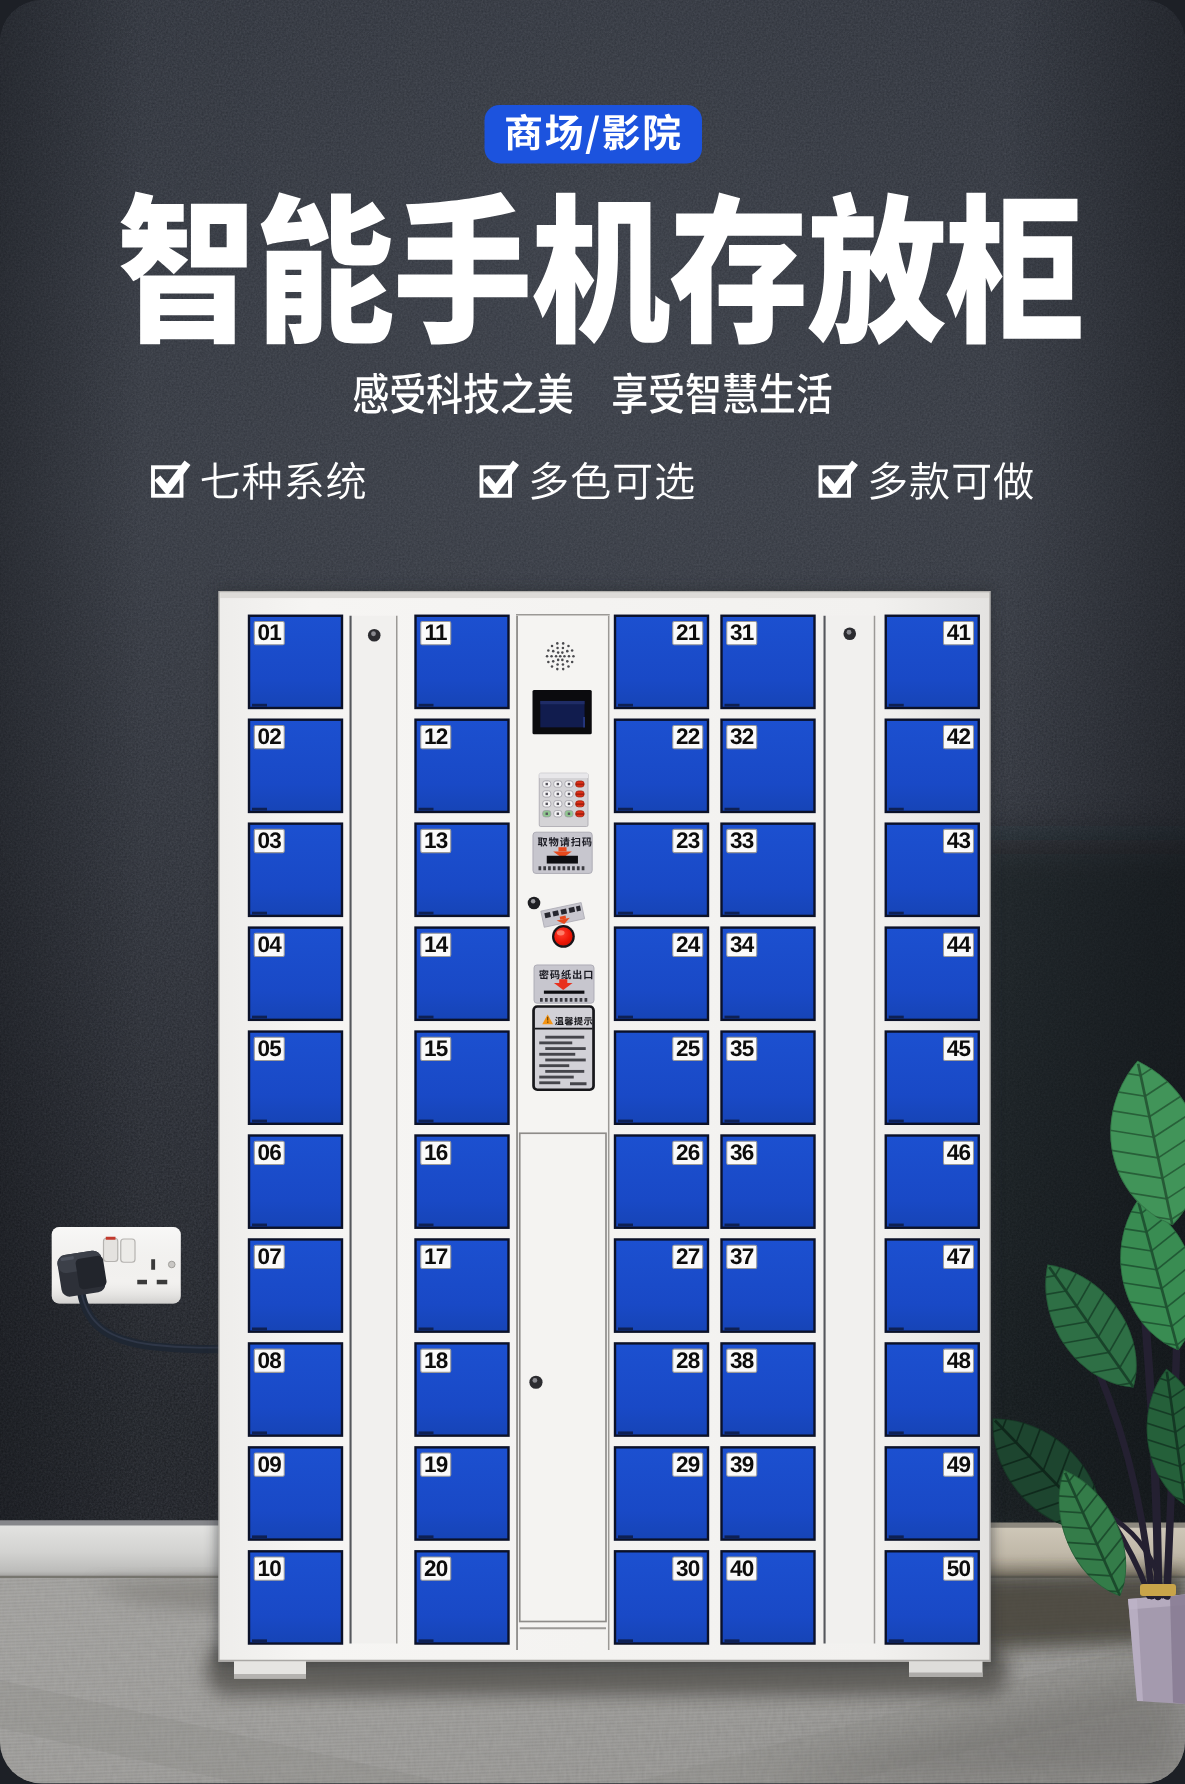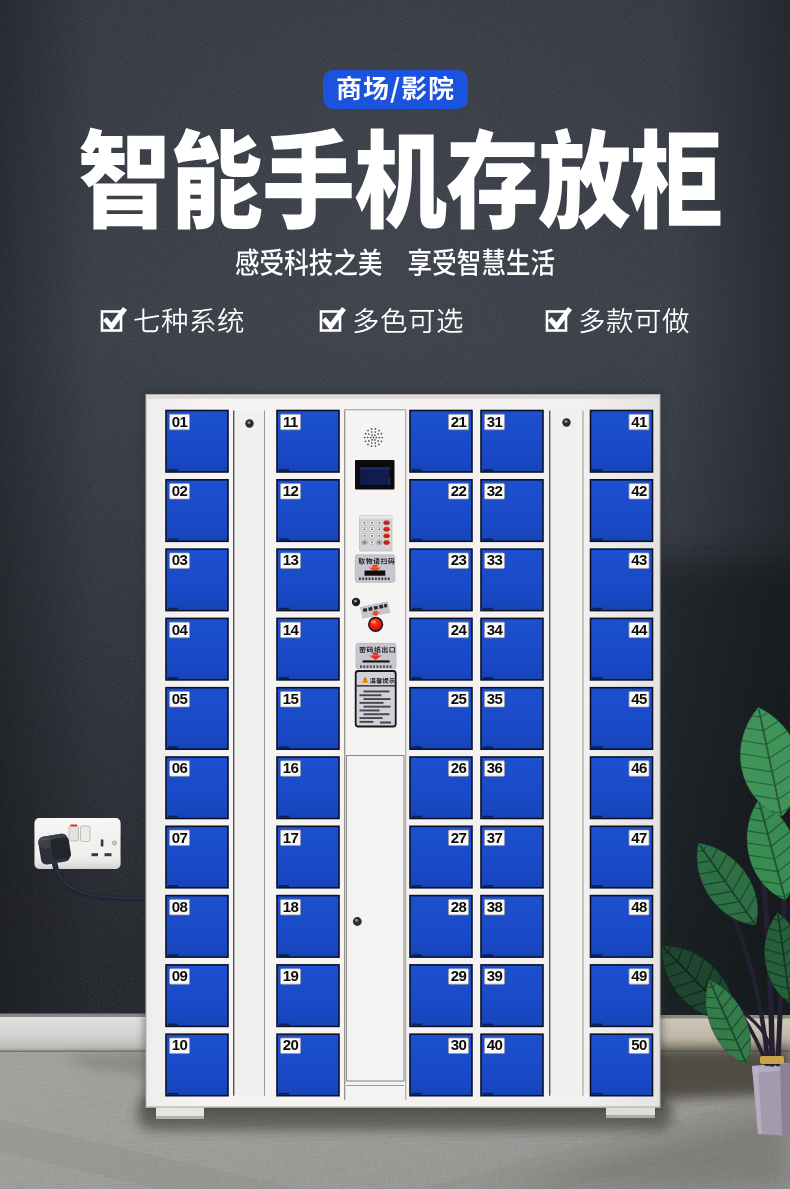--- a/index.html
+++ b/index.html
@@ -1,15 +1,15 @@
 <!DOCTYPE html>
 <html><head><meta charset="utf-8">
 <style>
 html,body{margin:0;padding:0;background:#1d2026;}
-#page{width:790px;height:1189px;position:relative;overflow:hidden;}
+#page{width:790px;height:1189px;position:relative;overflow:hidden;border-radius:28px;}
 svg{display:block;}
 text{font-family:"Liberation Sans",sans-serif;}
 </style></head>
 <body>
 
 <div id="page">
 <svg width="790" height="1189" viewBox="0 0 790 1189">
 <defs>
 
 <linearGradient id="wallGrad" x1="0" y1="0" x2="0" y2="1">

